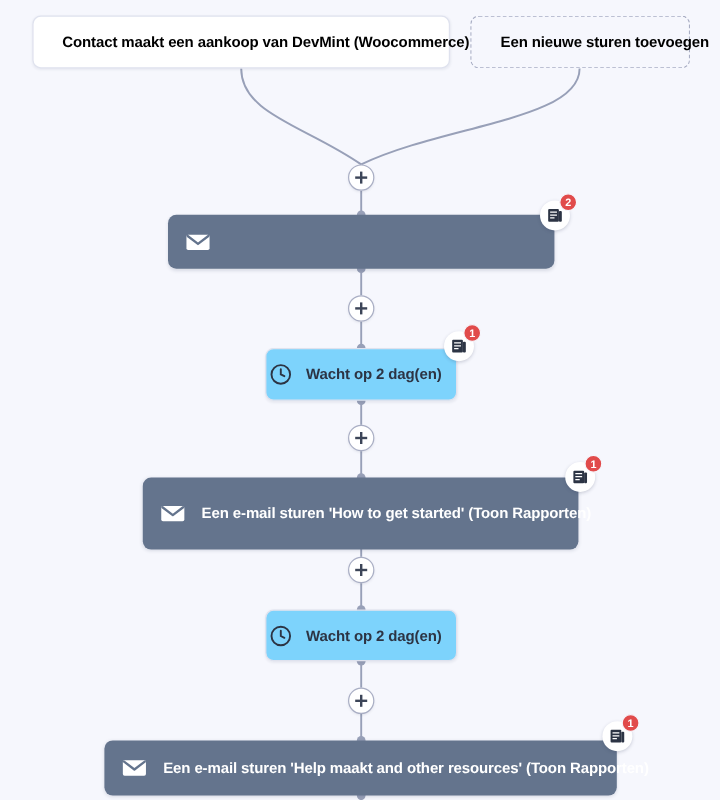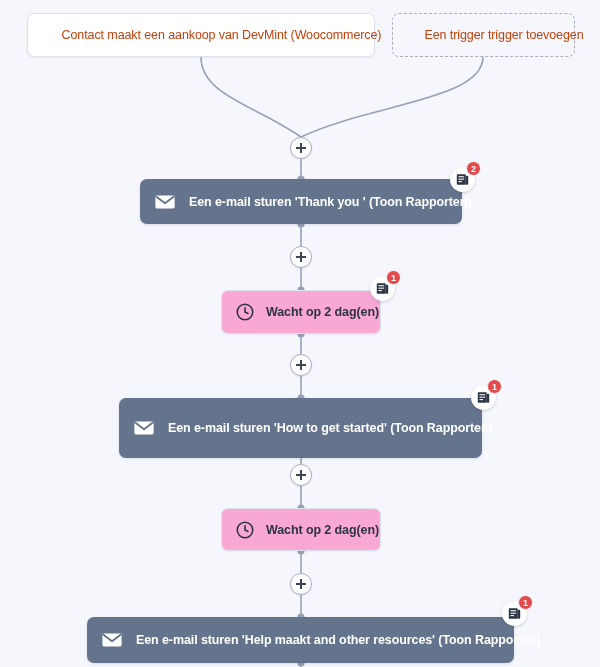--- a/index.html
+++ b/index.html
@@ -20,22 +20,22 @@
     pointer-events: none;
   }
 
   
   .trigger {
     position: absolute;
     display: flex; align-items: center; justify-content: center;
     border-radius: 7px;
     background: #ffffff;
     font-size: 12.5px;
-    font-weight: normal;
-    color: #c2410c;
+    font-weight: bold;
+    color: #000000;
     letter-spacing: -0.1px;
     white-space: nowrap;
     padding-left: 41px;
   }
   .trigger.solid {
     border: 1px solid #dfe2ee;
     box-shadow: 0 1px 2px rgba(45,55,85,.07);
   }
   .trigger.dashed {
     border: 1.6px dashed #a9aec4;
@@ -55,23 +55,23 @@
     background: #64748d;
     padding-left: 14px;
     box-shadow: 0 1px 3px rgba(45,55,85,.14);
   }
   .node-email .node-label {
     font-size: 12.5px; font-weight: bold; color: #ffffff;
     letter-spacing: -0.1px;
     padding: 0 20px 0 13px;
   }
   .node-wait {
-    background: #f9a8d4;
+    background: #7dd3fc;
     border: 1px solid #dfe2ee;
-    padding-left: 13px;
+    padding-left: 2px;
     box-shadow: 0 1px 2px rgba(45,55,85,.07);
   }
   .node-wait .node-label {
     font-size: 12.5px; font-weight: bold; color: #2c3444;
     letter-spacing: -0.1px;
     padding: 0 22px 0 11px;
   }
 
   
   #node-email-1 { left: 140px; top: 179px; width: 322px; height: 45px; }
@@ -171,31 +171,30 @@
       <circle cx="301" cy="617" r="3.6"></circle>
       <circle cx="301" cy="663" r="3.6"></circle>
     </g>
   </svg>
 
   <div class="trigger solid" id="trigger-purchase">
     <span>Contact maakt een aankoop van DevMint (Woocommerce)</span>
   </div>
 
   <div class="trigger dashed" id="trigger-add">
-    <span>Een trigger trigger toevoegen</span>
+    <span>Een nieuwe sturen toevoegen</span>
   </div>
 
   <div class="node node-email" id="node-email-1">
     <span>
       <svg class="icon-env" viewBox="0 0 24 24">
         <rect x="1.5" y="5" width="21" height="14" rx="1.6" fill="#ffffff"></rect>
         <path d="M2.6,6.2 L12,13.4 L21.4,6.2" fill="none" stroke="#64748d" stroke-width="2.1" stroke-linejoin="round" stroke-linecap="round"></path>
       </svg>
     </span>
-    <span class="node-label">Een e-mail sturen 'Thank you ' (Toon Rapporten)</span>
   </div>
   <div class="badge" id="badge-email-1">
     <span>
       <svg class="icon-report" viewBox="0 0 16 16">
         <rect x="1" y="1.5" width="11" height="13" rx="1" fill="#2c3444"></rect>
         <rect x="12" y="3.5" width="3" height="11" rx="1" fill="#2c3444"></rect>
         <g stroke="#ffffff" stroke-width="1.3">
           <line x1="3" y1="4.6" x2="10" y2="4.6"></line>
           <line x1="3" y1="7.6" x2="10" y2="7.6"></line>
           <line x1="3" y1="10.6" x2="7.5" y2="10.6"></line>

